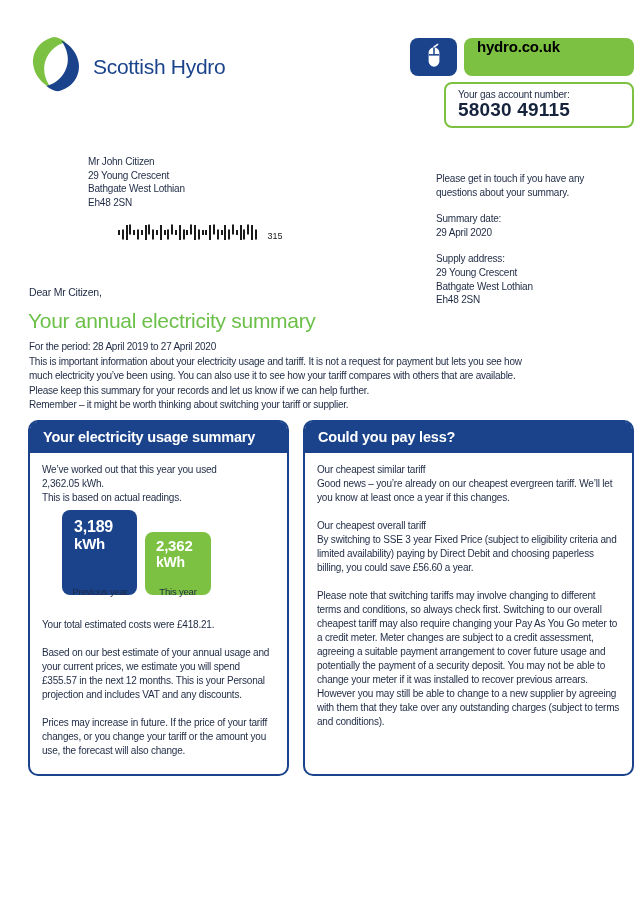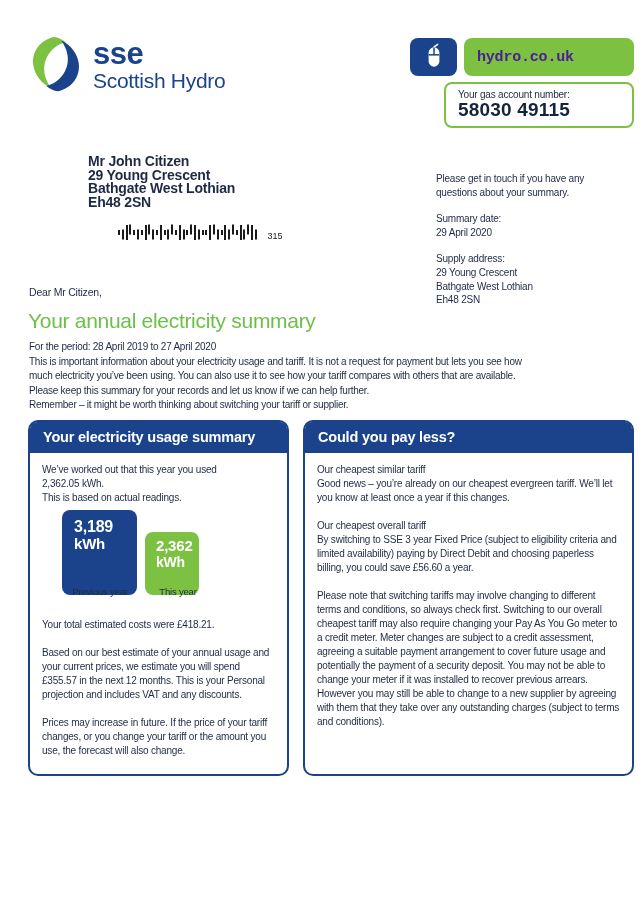--- a/index.html
+++ b/index.html
@@ -12,30 +12,30 @@
 
   
   .logo{position:absolute;left:28px;top:34px;display:flex;align-items:center;gap:9px;}
   .brand-text .brand-name{font-size:31px;font-weight:bold;color:var(--blue);line-height:28px;letter-spacing:-0.5px;}
   .brand-text .brand-sub{font-size:21px;color:var(--blue);line-height:25px;letter-spacing:-0.3px;}
 
   
   .contact{position:absolute;left:410px;top:38px;width:224px;}
   .contact-row{display:flex;gap:7px;margin-bottom:6px;}
   .icon-tile{width:47px;height:38px;background:var(--blue);border-radius:8px;display:flex;align-items:center;justify-content:center;flex:0 0 47px;}
-  .pill{flex:1;background:var(--green);border-radius:8px;color:#4c1d95;display:flex;flex-direction:column;justify-content:center;padding-left:13px;min-height:38px;font-family:Liberation Mono, monospace;}
+  .pill{flex:1;background:var(--green);border-radius:8px;color:#000000;display:flex;flex-direction:column;justify-content:flex-start;padding-left:13px;min-height:38px;}
   .pill .website{font-size:15px;font-weight:bold;letter-spacing:-0.2px;}
   .pill .hours{font-size:7.5px;letter-spacing:-0.1px;margin-bottom:2px;}
   .pill .phone{font-size:15px;font-weight:bold;letter-spacing:0.2px;line-height:14px;}
   .account-box{margin-left:34px;width:calc(100% - 34px);border:2px solid var(--green);border-radius:8px;background:#fff;padding:5px 12px 6px;}
   .account-box .acct-label{font-size:10px;letter-spacing:-0.2px;}
   .account-box .acct-number{font-size:19px;font-weight:bold;color:#16233c;letter-spacing:0.2px;line-height:20px;}
 
   
-  .recipient{position:absolute;left:88px;top:155px;font-size:14px;line-height:13.7px;letter-spacing:-0.2px;white-space:pre-line;font-weight:bold;}
+  .recipient{position:absolute;left:88px;top:155px;font-size:10px;line-height:13.7px;letter-spacing:-0.2px;white-space:pre-line;}
   .barcode-row{position:absolute;left:118px;top:223px;display:flex;align-items:center;height:18px;}
   .barcode{display:flex;align-items:center;height:16px;}
   .bar{width:2px;margin-right:1.8px;background:var(--ink);}
   .bar-f{height:15px;} .bar-t{height:5px;}
   .bar-u{height:10px;transform:translateY(-2.5px);}
   .bar-d{height:10px;transform:translateY(2.5px);}
   .barcode-ref{font-size:9px;font-weight:normal;margin-left:9px;margin-top:8px;color:var(--ink);}
 
   
   .info-col{position:absolute;left:436px;top:172px;width:198px;font-size:10px;line-height:13.6px;letter-spacing:-0.2px;}
@@ -53,42 +53,41 @@
   .panel-header{background:var(--blue);color:#fff;font-weight:bold;font-size:14.5px;letter-spacing:-0.2px;padding:7px 13px 8px;border-radius:7px 7px 0 0;}
   .panel-body{padding:10px 12px;font-size:10px;line-height:14px;letter-spacing:-0.2px;}
   .para{white-space:pre-line;margin-bottom:14px;}
   .para:last-child{margin-bottom:0;}
 
   
   .usage-intro{white-space:pre-line;margin-bottom:5px;}
   .bars{position:relative;height:100px;margin-bottom:8px;}
   .usage-box{position:absolute;border-radius:8px;color:#fff;}
   .box-prev{left:20px;top:0;width:75px;height:85px;background:var(--blue);padding:10px 6px 0 12px;}
-  .box-curr{left:103px;top:22px;width:54px;height:63px;background:var(--green);padding:7px 0 0 11px;}
+  .box-curr{left:103px;top:22px;width:66px;height:63px;background:var(--green);padding:7px 0 0 11px;}
   .usage-value{font-size:16px;font-weight:bold;letter-spacing:-0.2px;}
   .usage-unit{font-size:15px;font-weight:bold;margin-top:3px;}
   .box-curr .usage-value{font-size:15px;} .box-curr .usage-unit{font-size:14px;margin-top:2px;}
   .usage-label{position:absolute;top:75px;font-size:9.5px;text-align:center;letter-spacing:-0.2px;}
   .label-prev{left:14px;width:88px;} .label-curr{left:99px;width:74px;}
   .costs{margin-bottom:14px;white-space:pre-line;}
 </style>
 </head>
 <body>
 
 <div class="page">
 
   <div class="logo">
     <span>
       <svg width="56" height="60" viewBox="0 0 64 64">
         <path fill="#7cc142" d="M30 1 C14 4 4 18 6 33 C7.5 44 15 54 26 59 C19 49 16.5 38 20 28 C23.5 18 31 10 43 7 C39 3.5 34.5 1.5 30 1 Z"></path>
         <path fill="#1a438b" d="M34 63 C50 60 60 46 58 31 C56.5 20 49 10 38 5 C45 15 47.5 26 44 36 C40.5 46 33 54 21 57 C25 60.5 29.5 62.5 34 63 Z"></path>
       </svg>
     </span>
     <span class="brand-text">
-      <span class="brand-name" style="display:block">sse</span>
       <span class="brand-sub" style="display:block">Scottish Hydro</span>
     </span>
   </div>
 
   <div class="contact">
     <div class="contact-row">
       <span class="icon-tile">
         <svg width="26" height="28" viewBox="0 0 24 26">
           <path d="M12 4 C12 2 15.5 3 15.5 0.8" stroke="#fff" stroke-width="1.5" fill="none"></path>
           <rect x="7" y="4" width="10" height="18" rx="5" fill="#fff"></rect>

